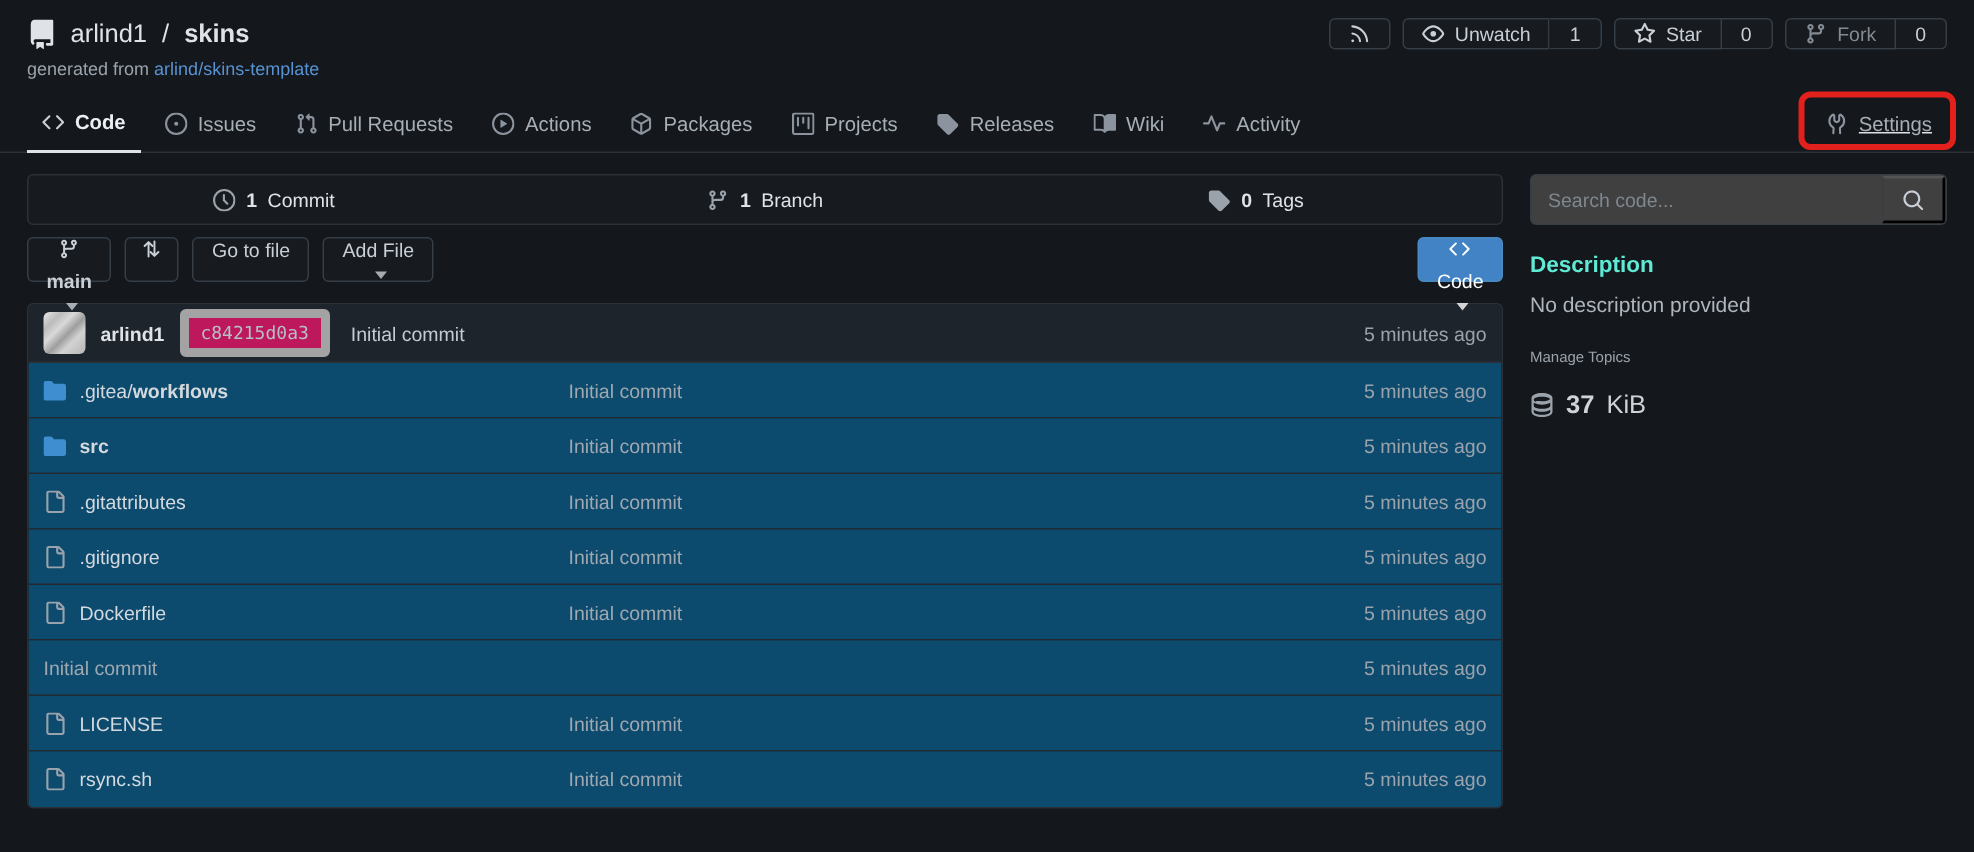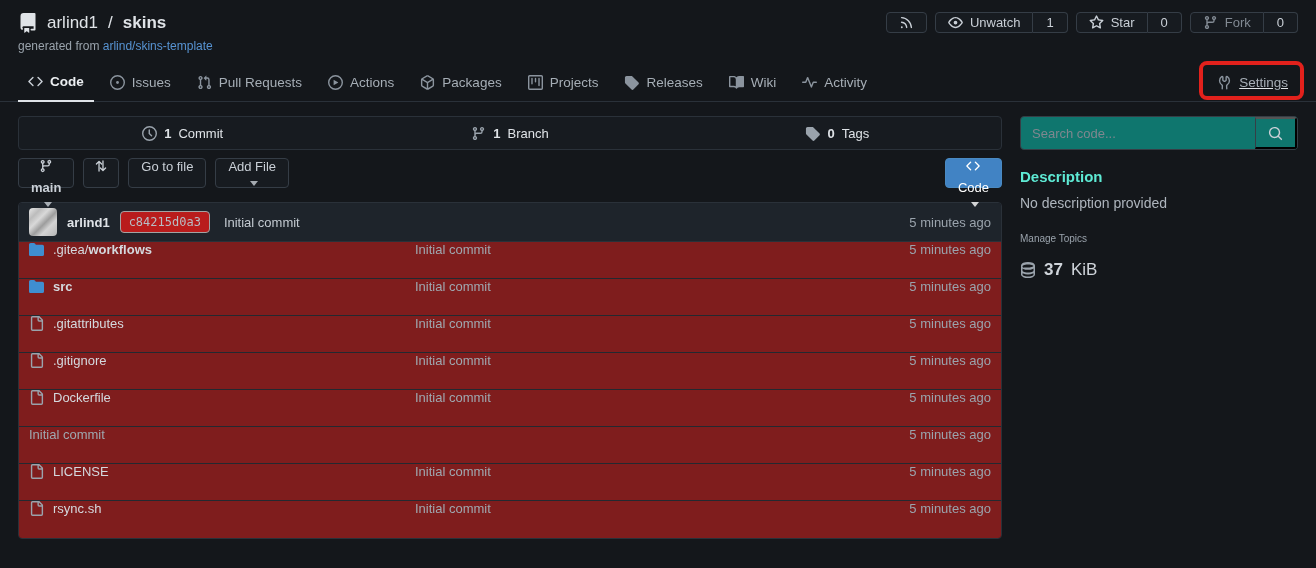--- a/index.html
+++ b/index.html
@@ -83,41 +83,41 @@
     background:#1e242b; border-bottom:1px solid #2a3139; 
   }
   .avatar {
     width:28px; height:28px; border-radius:4px; flex:none;
     background:
       linear-gradient(135deg, #e8e8e8 0%, #bcbcbc 22%, #d9d9d9 38%, #9d9d9d 55%, #d3d3d3 70%, #b5b5b5 100%);
   }
   .commit-author { font-weight:700; color:#dfe3e7; cursor:pointer; }
   .commit-hash {
     font-family:"DejaVu Sans Mono", monospace; font-size:12px; color:#b7bec5;
-    border:1px solid #a3a3a3; border-radius:4px; padding:3px 8px; background:#b91c1c; cursor:pointer;
+    border:6px solid #a3a3a3; border-radius:4px; padding:3px 8px; background:#be185d; cursor:pointer;
   }
   .commit-msg { color:#c3cad1; margin-left:4px; cursor:pointer; }
   .commit-time { margin-left:auto; color:#9aa3ac; }
 
   .file-row {
-    display:flex; align-items:flex-start; height:37px; padding:0 10px;
-    border-bottom:1px solid #232930; background:#7f1d1d;gap:36px;
+    display:flex; align-items:center; height:37px; padding:0 10px;
+    border-bottom:1px solid #232930; background:#0c4a6e;
   }
   .file-row:last-child { border-bottom:none; }
   .fname { display:flex; align-items:center; gap:9px; width:350px; flex:none; color:#d4d9de; cursor:pointer; }
   .fname .folder-ic { color:#3f8ed0; }
   .fname .file-ic { color:#9aa3ac; }
   .fname .bold { font-weight:700; }
   .fmsg { flex:1; color:#9fa8b0; cursor:pointer; }
   .ftime { color:#9aa3ac; }
 
   
   .search-box {
     display:flex; height:34px; border:1px solid #363e46; border-radius:4px;
-    overflow:hidden; background:#0f766e; margin-bottom:18px;
+    overflow:hidden; background:#404040; margin-bottom:18px;
   }
   .search-box input {
     flex:1; background:transparent; border:none; outline:none;
     color:#dfe3e7; padding:0 11px; font-size:13px; font-family:"Liberation Sans", sans-serif;
   }
   .search-box input::placeholder { color:#7f878f; }
   .search-btn {
     width:42px; border-left:1px solid #363e46; display:flex; align-items:center;
     justify-content:center; color:#c9cfd6; cursor:pointer; background:transparent;
   }

